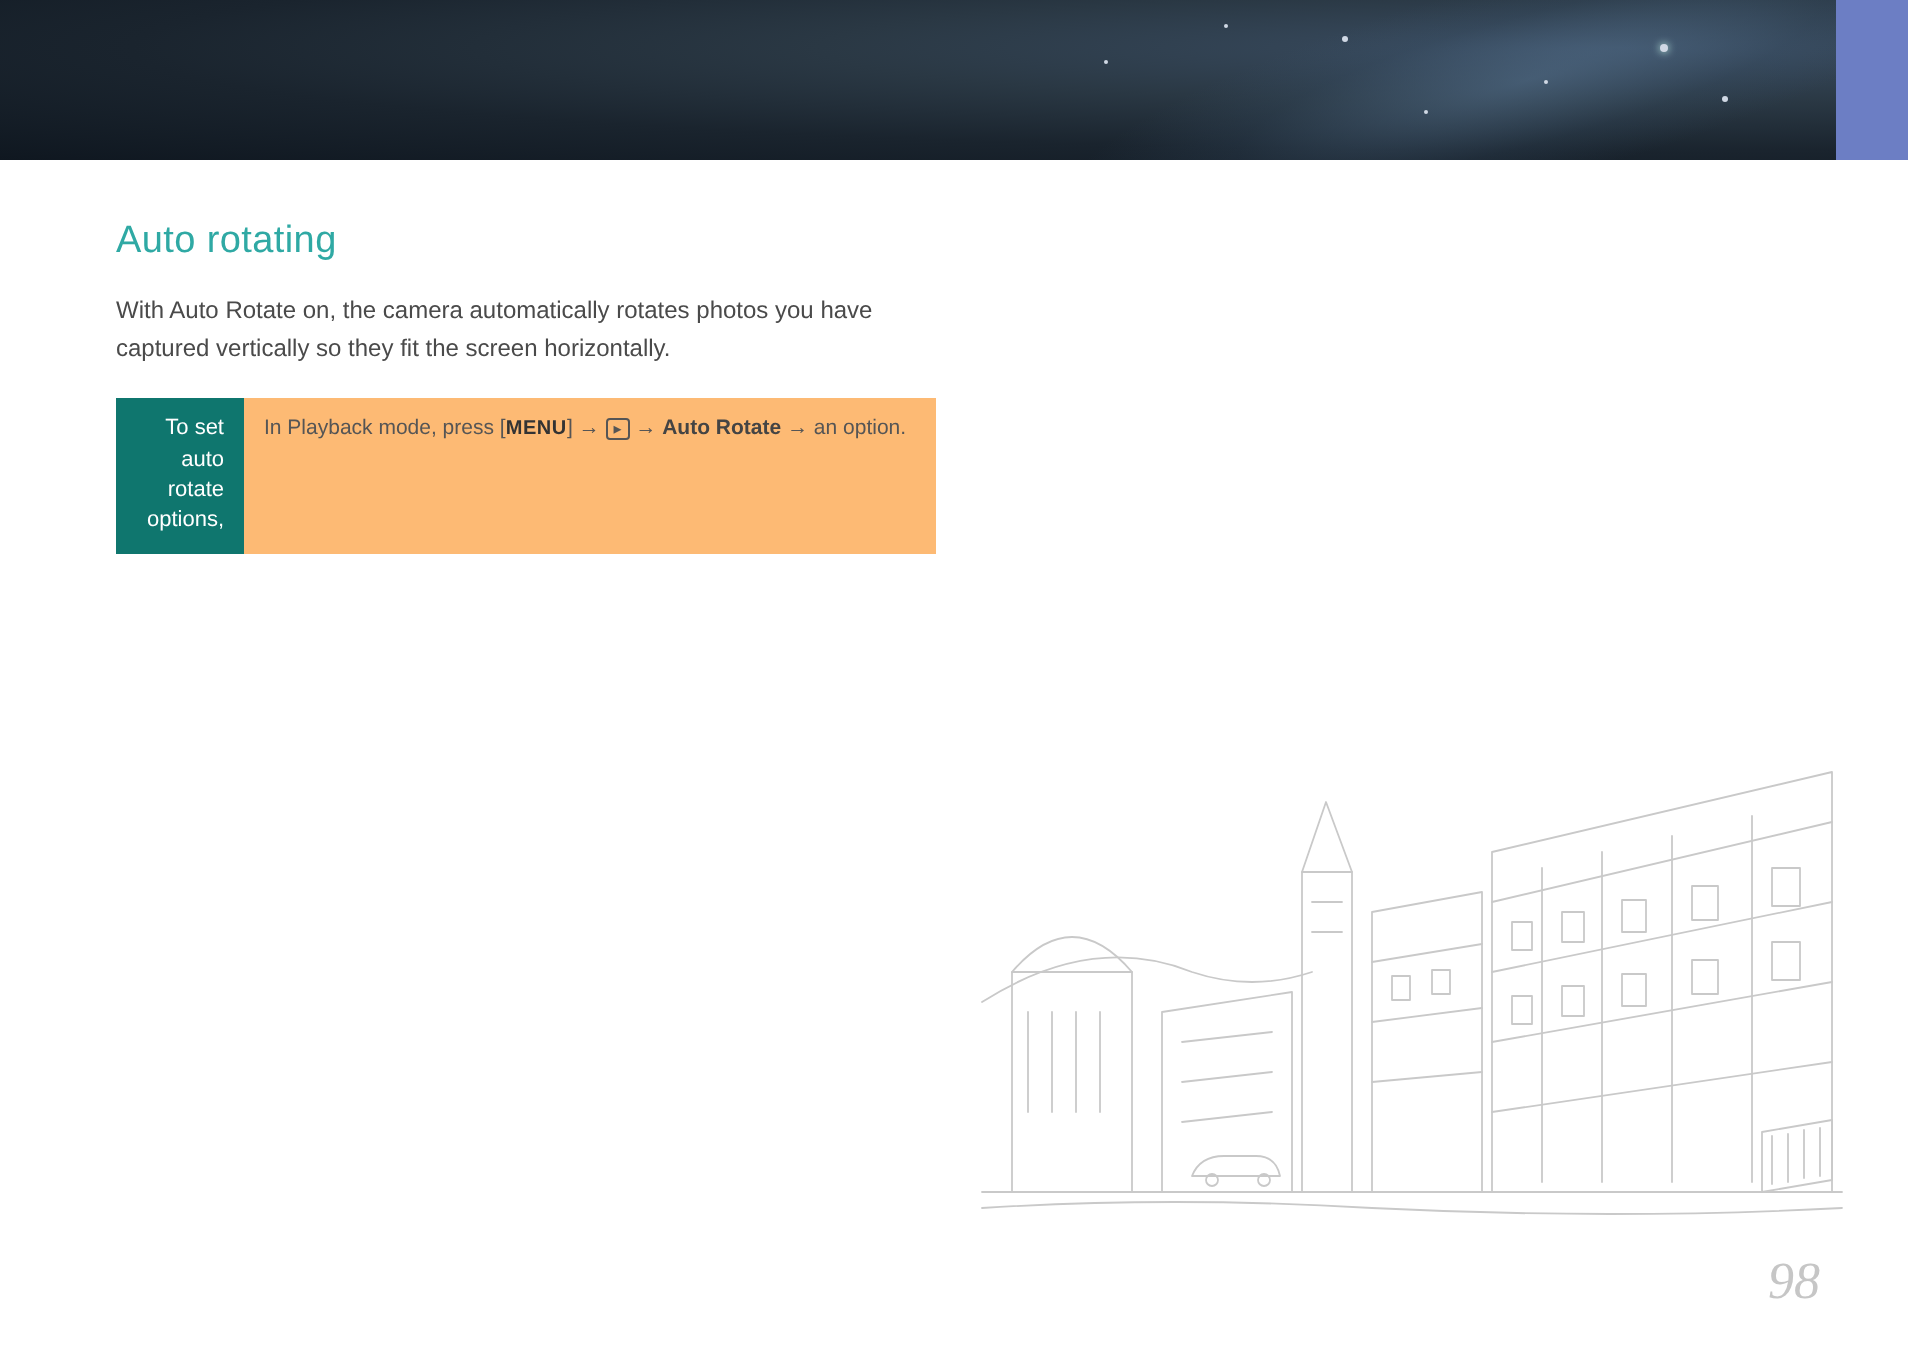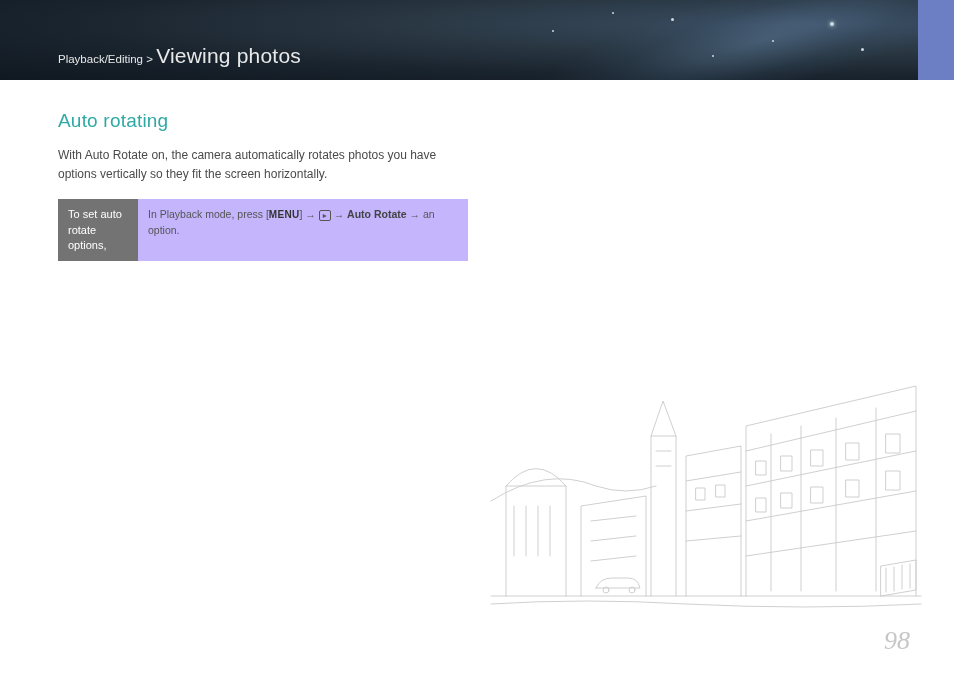--- a/index.html
+++ b/index.html
@@ -77,30 +77,31 @@
     line-height: 1.55;
     margin: 0 0 16px 0;
     max-width: 400px;
   }
   .instr-row {
     display: flex;
     align-items: stretch;
     max-width: 410px;
   }
   .instr-label {
-    background: #737373;
+    background: #0f766e;
     color: #ffffff;
     font-size: 11px;
     line-height: 1.4;
     padding: 8px 10px 8px 10px;
-    width: 80px;
+    width: 64px;
     box-sizing: border-box;
+    text-align: right;
   }
   .instr-body {
-    background: #c4b5fd;
+    background: #fdba74;
     color: #555555;
     font-size: 10.5px;
     line-height: 1.5;
     padding: 8px 10px;
     flex: 1;
   }
   .instr-body b { color:#444; font-weight:bold; }
   .menu-glyph {
     display:inline-block;
     font-weight:bold;
@@ -148,28 +149,25 @@
 <div class="header">
   <div class="header-swoosh"></div>
   <div class="star s1"></div>
   <div class="star s2"></div>
   <div class="star s3"></div>
   <div class="star s4"></div>
   <div class="star s5"></div>
   <div class="star s6"></div>
   <div class="star s7"></div>
   <div class="ribbon"></div>
-  <div class="breadcrumb">
-    <span>Playback/Editing</span><span> &gt; </span><span class="title">Viewing photos</span>
-  </div>
 </div>
 
 <div class="content">
   <h1 class="section-title">Auto rotating</h1>
-  <p class="desc">With Auto Rotate on, the camera automatically rotates photos you have options vertically so they fit the screen horizontally.</p>
+  <p class="desc">With Auto Rotate on, the camera automatically rotates photos you have captured vertically so they fit the screen horizontally.</p>
 
   <div class="instr-row">
     <div class="instr-label">To set auto rotate options,</div>
     <div class="instr-body">
       <span>In Playback mode, press [</span><span class="menu-glyph">MENU</span>]<span> → </span><span class="play-glyph">▸</span><span> → </span><b>Auto Rotate</b><span> → an option.</span>
     </div>
   </div>
 </div>
 
 <div class="illus">

